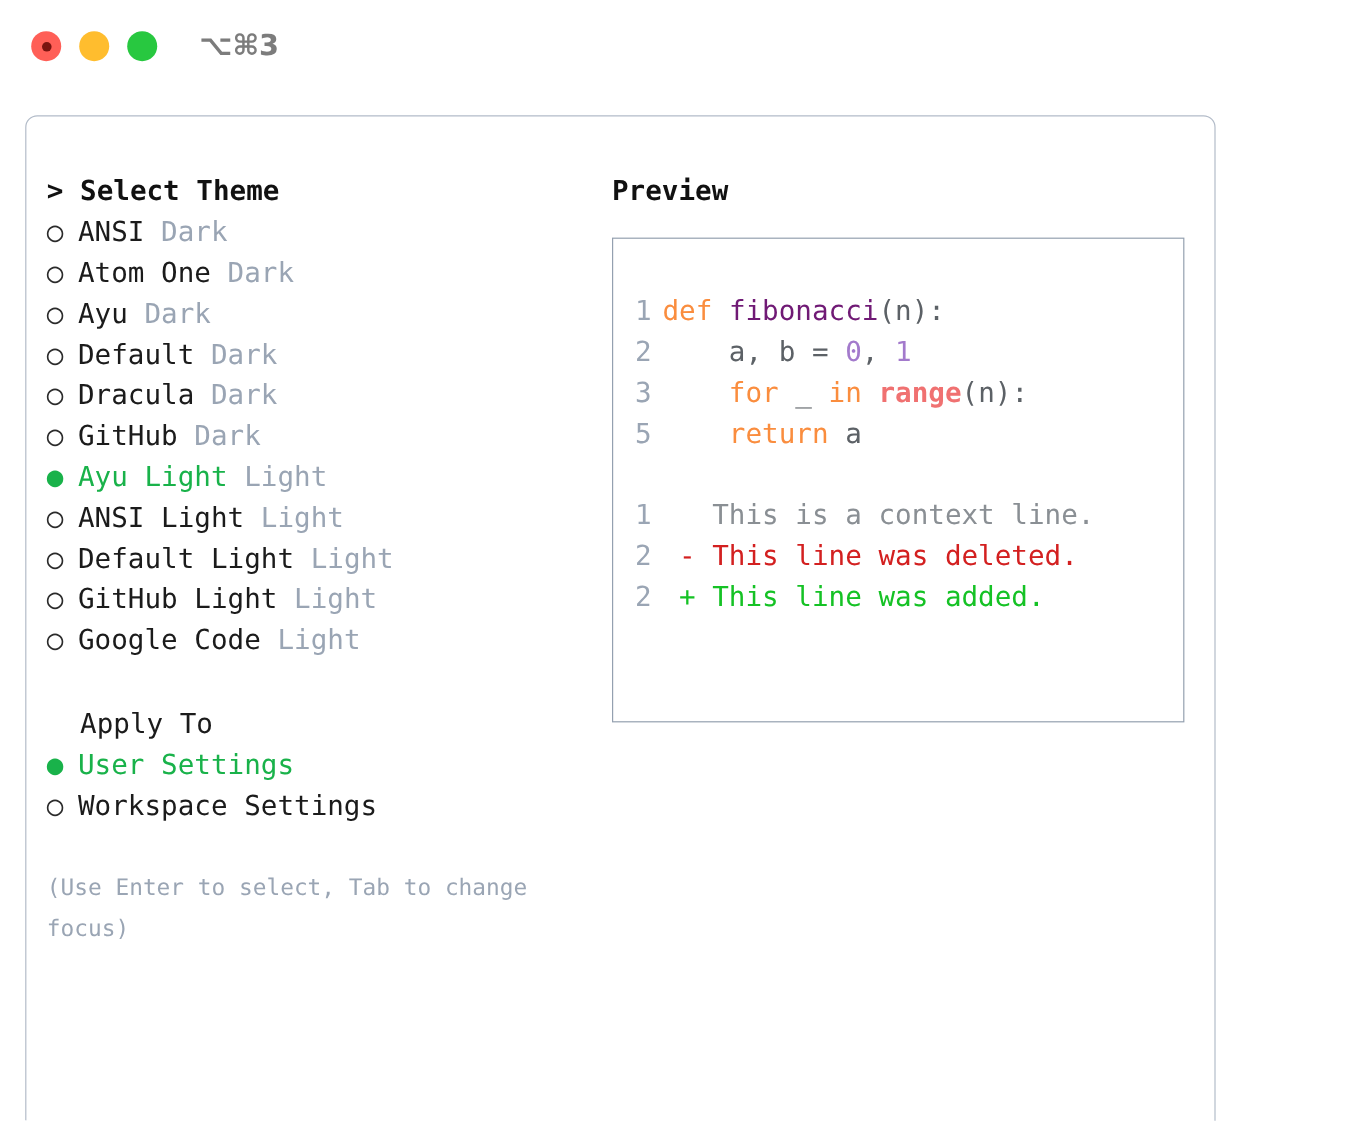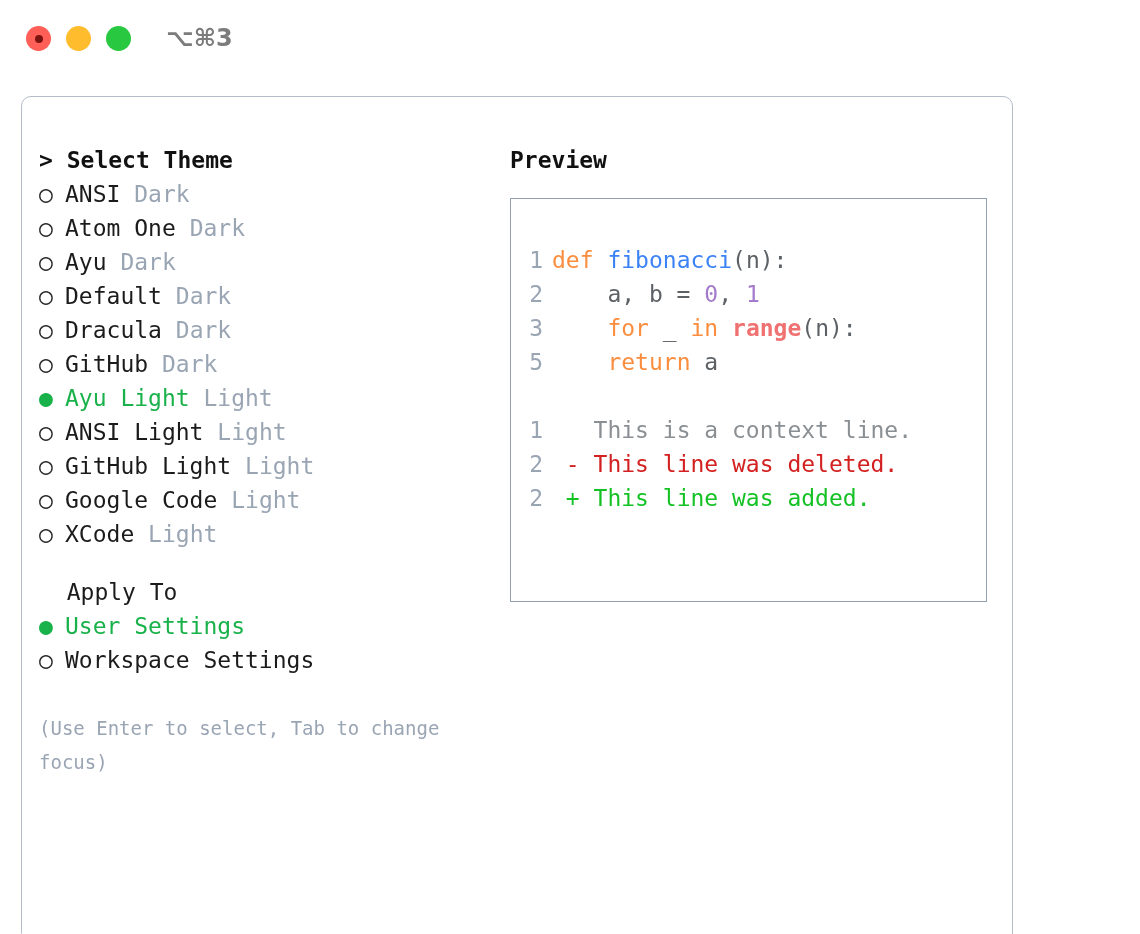--- a/index.html
+++ b/index.html
@@ -118,21 +118,21 @@
     display: inline-block;
     width: 26px;
     color: #2b2b2b;
   }
   .bullet.on { color: #19b24a; }
   .opt-name.sel { color: #19b24a; }
   .opt-tag {
     color: #9aa5b4;
   }
 
-  .apply-block { margin-top: 24px; }
+  .apply-block { margin-top: 36px; }
 
   .hint {
     margin-top: 34px;
     font-size: 19px;
     line-height: 34px;
     color: #9aa5b4;
     width: 410px;
     white-space: pre-wrap;
     font-family: "DejaVu Sans Mono", "Liberation Mono", monospace;
   }
@@ -172,21 +172,21 @@
   .ln {
     color: #9aa5b4;
     display: inline-block;
     width: 14px;
     text-align: right;
     margin-right: 9px;
   }
   .spacer-line { height: 34px; }
 
   .t-kw   { color: #fa8d3e; }
-  .t-fn   { color: #3b82f6; }
+  .t-fn   { color: #701a75; }
   .t-call { color: #f07171; font-weight: bold; }
   .t-num  { color: #a37acc; }
   .t-plain{ color: #5c6166; }
   .t-ctx  { color: #8a8f94; margin-top: 20px; }
   .t-del  { color: #d32020; }
   .t-add  { color: #15c225; }
 </style>
 </head>
 <body>
 
@@ -209,23 +209,23 @@
 
       <div id="theme-list">
           <div class="opt-row"><span class="bullet">○</span><span class="opt-name">ANSI</span><span> </span><span class="opt-tag">Dark</span></div>
           <div class="opt-row"><span class="bullet">○</span><span class="opt-name">Atom One</span><span> </span><span class="opt-tag">Dark</span></div>
           <div class="opt-row"><span class="bullet">○</span><span class="opt-name">Ayu</span><span> </span><span class="opt-tag">Dark</span></div>
           <div class="opt-row"><span class="bullet">○</span><span class="opt-name">Default</span><span> </span><span class="opt-tag">Dark</span></div>
           <div class="opt-row"><span class="bullet">○</span><span class="opt-name">Dracula</span><span> </span><span class="opt-tag">Dark</span></div>
           <div class="opt-row"><span class="bullet">○</span><span class="opt-name">GitHub</span><span> </span><span class="opt-tag">Dark</span></div>
           <div class="opt-row"><span class="bullet on">●</span><span class="opt-name sel">Ayu Light</span><span> </span><span class="opt-tag">Light</span></div>
           <div class="opt-row"><span class="bullet">○</span><span class="opt-name">ANSI Light</span><span> </span><span class="opt-tag">Light</span></div>
+          <div class="opt-row"><span class="bullet">○</span><span class="opt-name">Default Light</span><span> </span><span class="opt-tag">Light</span></div>
           <div class="opt-row"><span class="bullet">○</span><span class="opt-name">GitHub Light</span><span> </span><span class="opt-tag">Light</span></div>
           <div class="opt-row"><span class="bullet">○</span><span class="opt-name">Google Code</span><span> </span><span class="opt-tag">Light</span></div>
-          <div class="opt-row"><span class="bullet">○</span><span class="opt-name">XCode</span><span> </span><span class="opt-tag">Light</span></div>
         </div>
 
       <div class="apply-block">
         <div class="section-title plain">  Apply To</div>
         <div id="apply-list">
             <div class="opt-row"><span class="bullet on">●</span><span class="opt-name sel">User Settings</span></div>
             <div class="opt-row"><span class="bullet">○</span><span class="opt-name">Workspace Settings</span></div>
           </div>
       </div>
 

